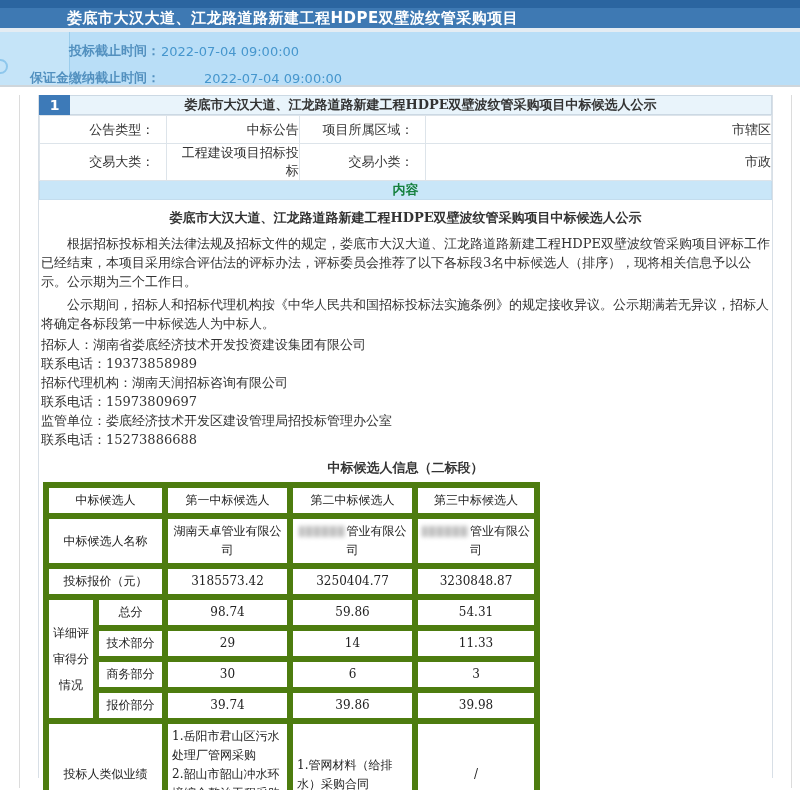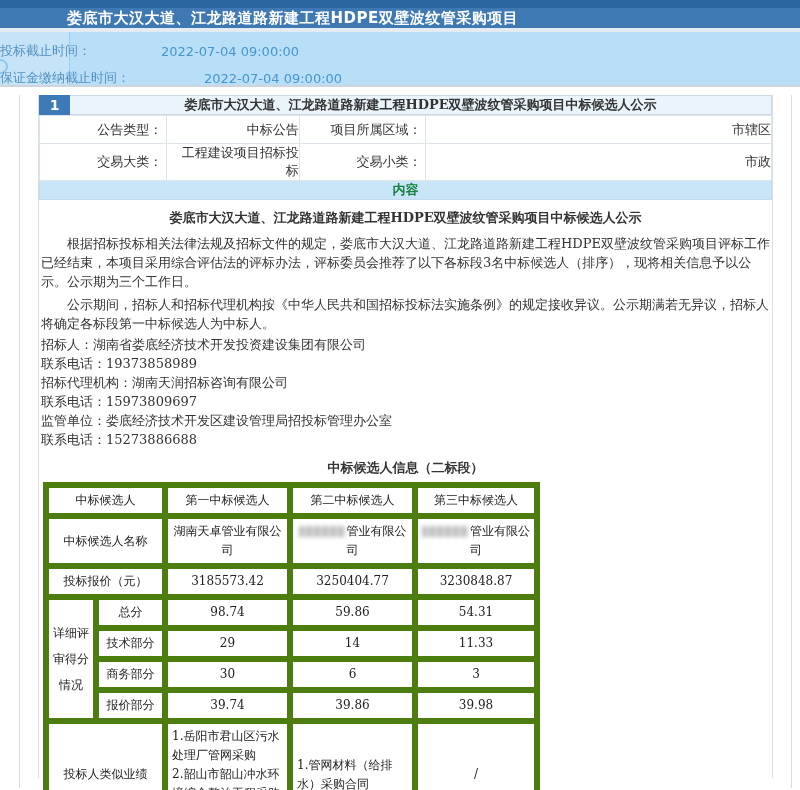--- a/index.html
+++ b/index.html
@@ -13,41 +13,41 @@
   .topbar-strip { height:4px; background:#e4ecf3; }
 
   
   .deadline-area { position:relative; height:55px; background:#b9def7; border-bottom:2px solid #cfd6db; }
   .deadline-left { position:absolute; left:0; top:0; width:70px; height:100%;
      background:#c5e4f8; border-right:1px solid #9ccdec; }
   .clock-icon { position:absolute; left:-7px; top:27px; width:15px; height:15px;
      border:2px solid #8ec7ec; border-radius:50%; }
   .dl-row { position:absolute; left:0; height:20px; display:flex; align-items:center; font-size:13px; }
   .dl-row.r1 { top:9px; } .dl-row.r2 { top:36px;gap:43px; }
-  .dl-label { display:inline-block; width:160px; text-align:left; color:#5290bf; }
+  .dl-label { display:inline-block; width:160px; text-align:right; color:#5290bf;font-weight:bold; }
   .dl-value { margin-left:1px; color:#4696cd; }
 
   
   .page { position:relative; width:773px; margin-left:19px; height:693px;
      border-left:1px solid #dcdcdc; border-right:1px solid #dcdcdc; background:#fff; }
   .section-box { margin:8px 18px 0 18px; height:683px; display:flex; flex-direction:column;
      border-left:1px solid #d8dfe6; border-right:1px solid #d8dfe6; border-bottom:none; }
 
   .sec-head { display:flex; height:31px; }
   .badge { width:31px; background:#3d7ab8; color:#fff; font-weight:bold; font-size:14px;
      display:flex; align-items:center; justify-content:center; }
   .sec-title { flex:1; background:#e9f4fb; border:1px solid #ccd9e4; border-left:none;
      display:flex; align-items:center; justify-content:center;
      font-size:13px; font-weight:bold; color:#333;
      font-family:"DejaVu Serif","Liberation Serif",serif; }
 
   table.meta { width:100%; border-collapse:collapse; table-layout:fixed;
      font-size:13px; color:#333; font-family:"DejaVu Serif","Liberation Serif",serif; }
   table.meta td { border:1px solid #dde4ea; height:28px; }
-  table.meta td.lbl { text-align:right; padding-right:4px; }
+  table.meta td.lbl { text-align:right; padding-right:12px; }
   table.meta td.val { text-align:right; padding-left:10px; }
 
   .content-bar { height:26px; background:#c9e6f8; border:1px solid #c3dced; border-top:none;
      display:flex; align-items:center; justify-content:center;
      font-size:13px; font-weight:bold; color:#15803d;
      font-family:"DejaVu Serif","Liberation Serif",serif; }
 
   
   .doc-body { padding:5px 2px 0 2px; font-size:13px; color:#333; line-height:19px;
      font-family:"DejaVu Serif","Liberation Serif",serif; flex:1; display:flex; flex-direction:column; }

